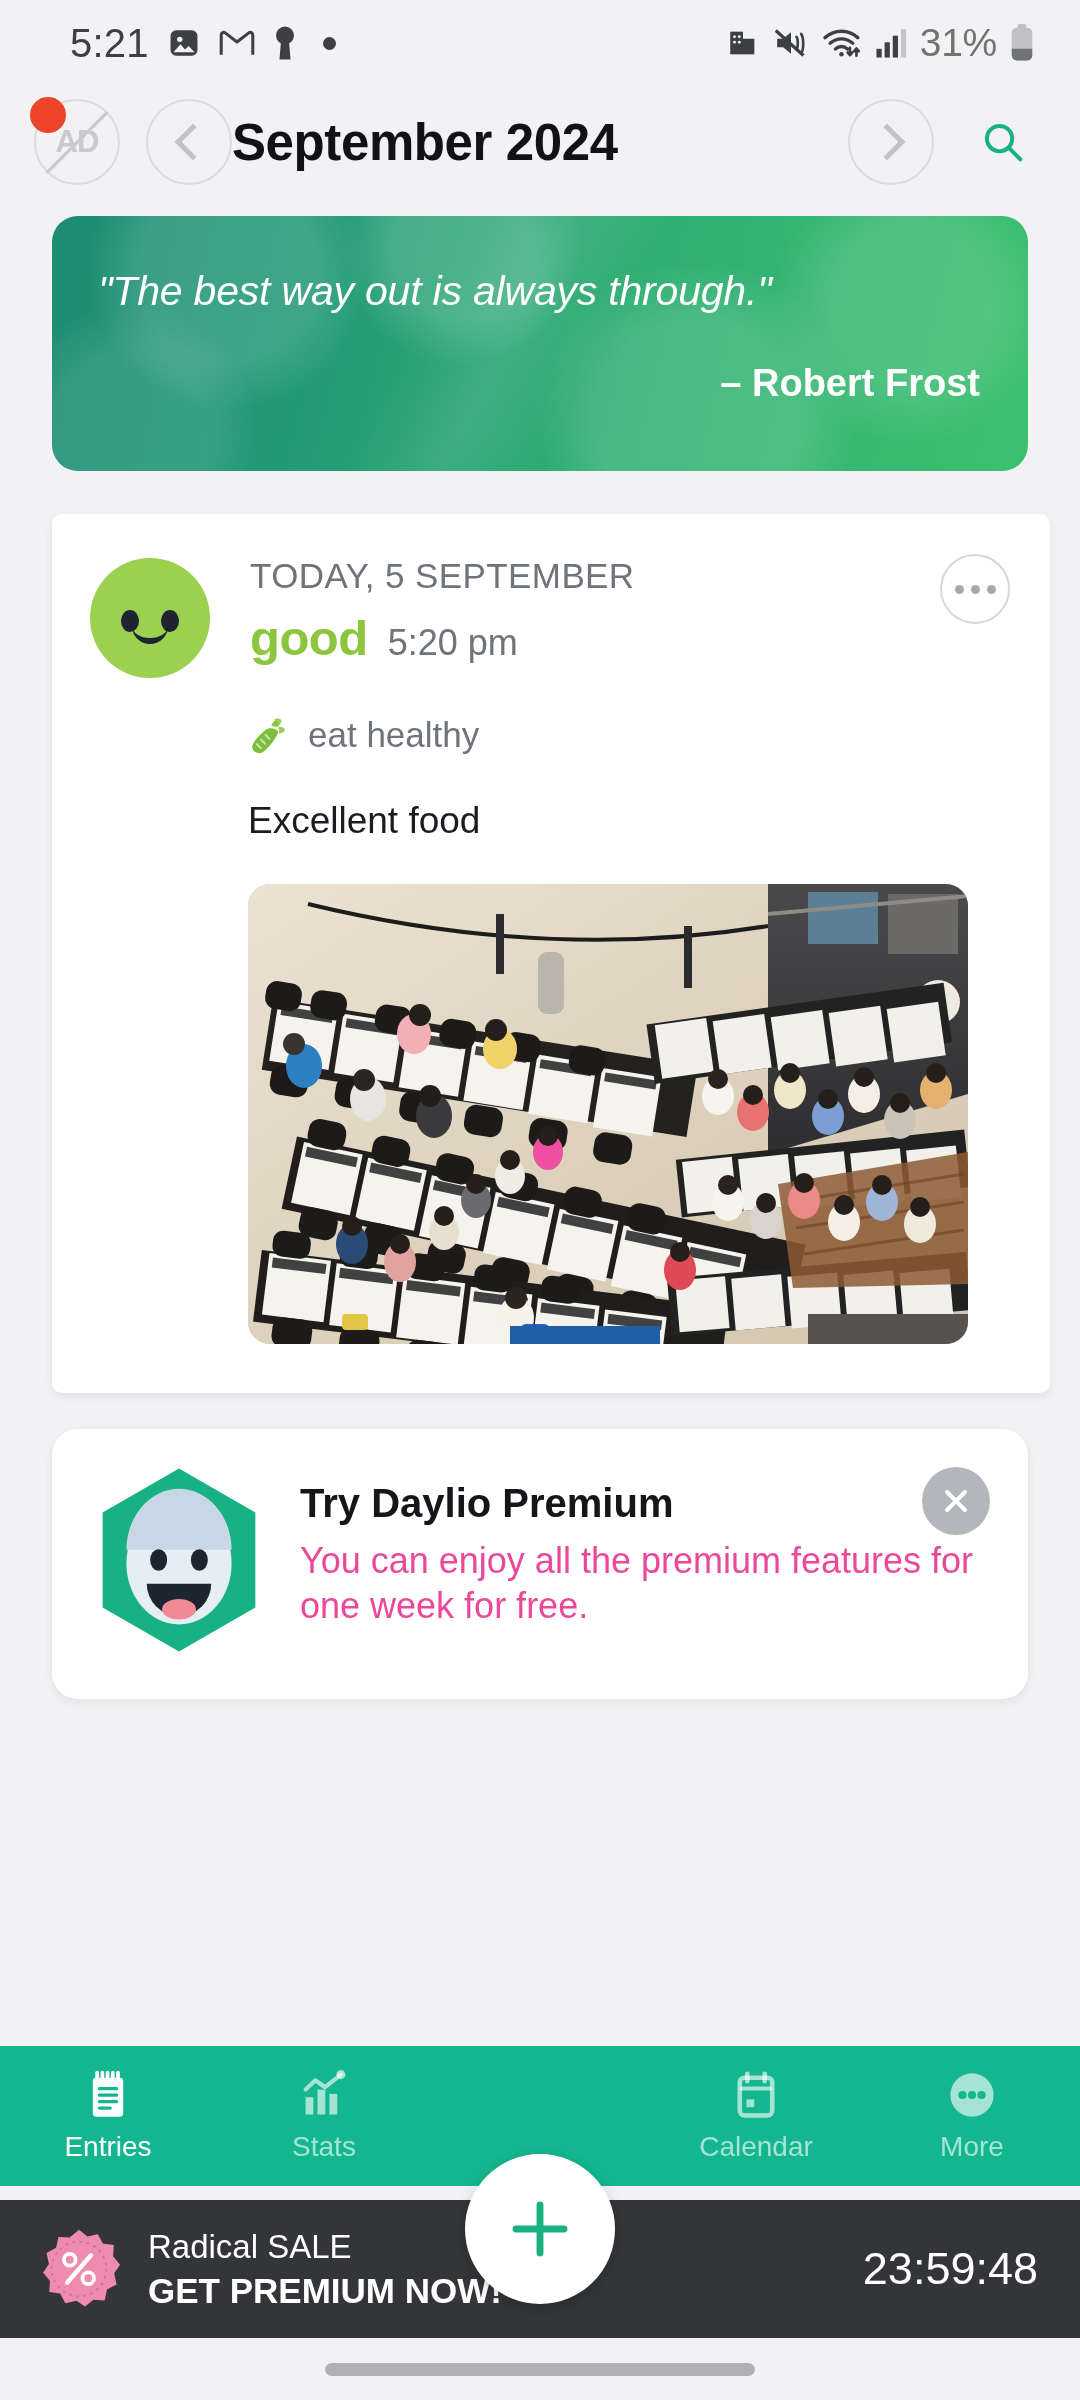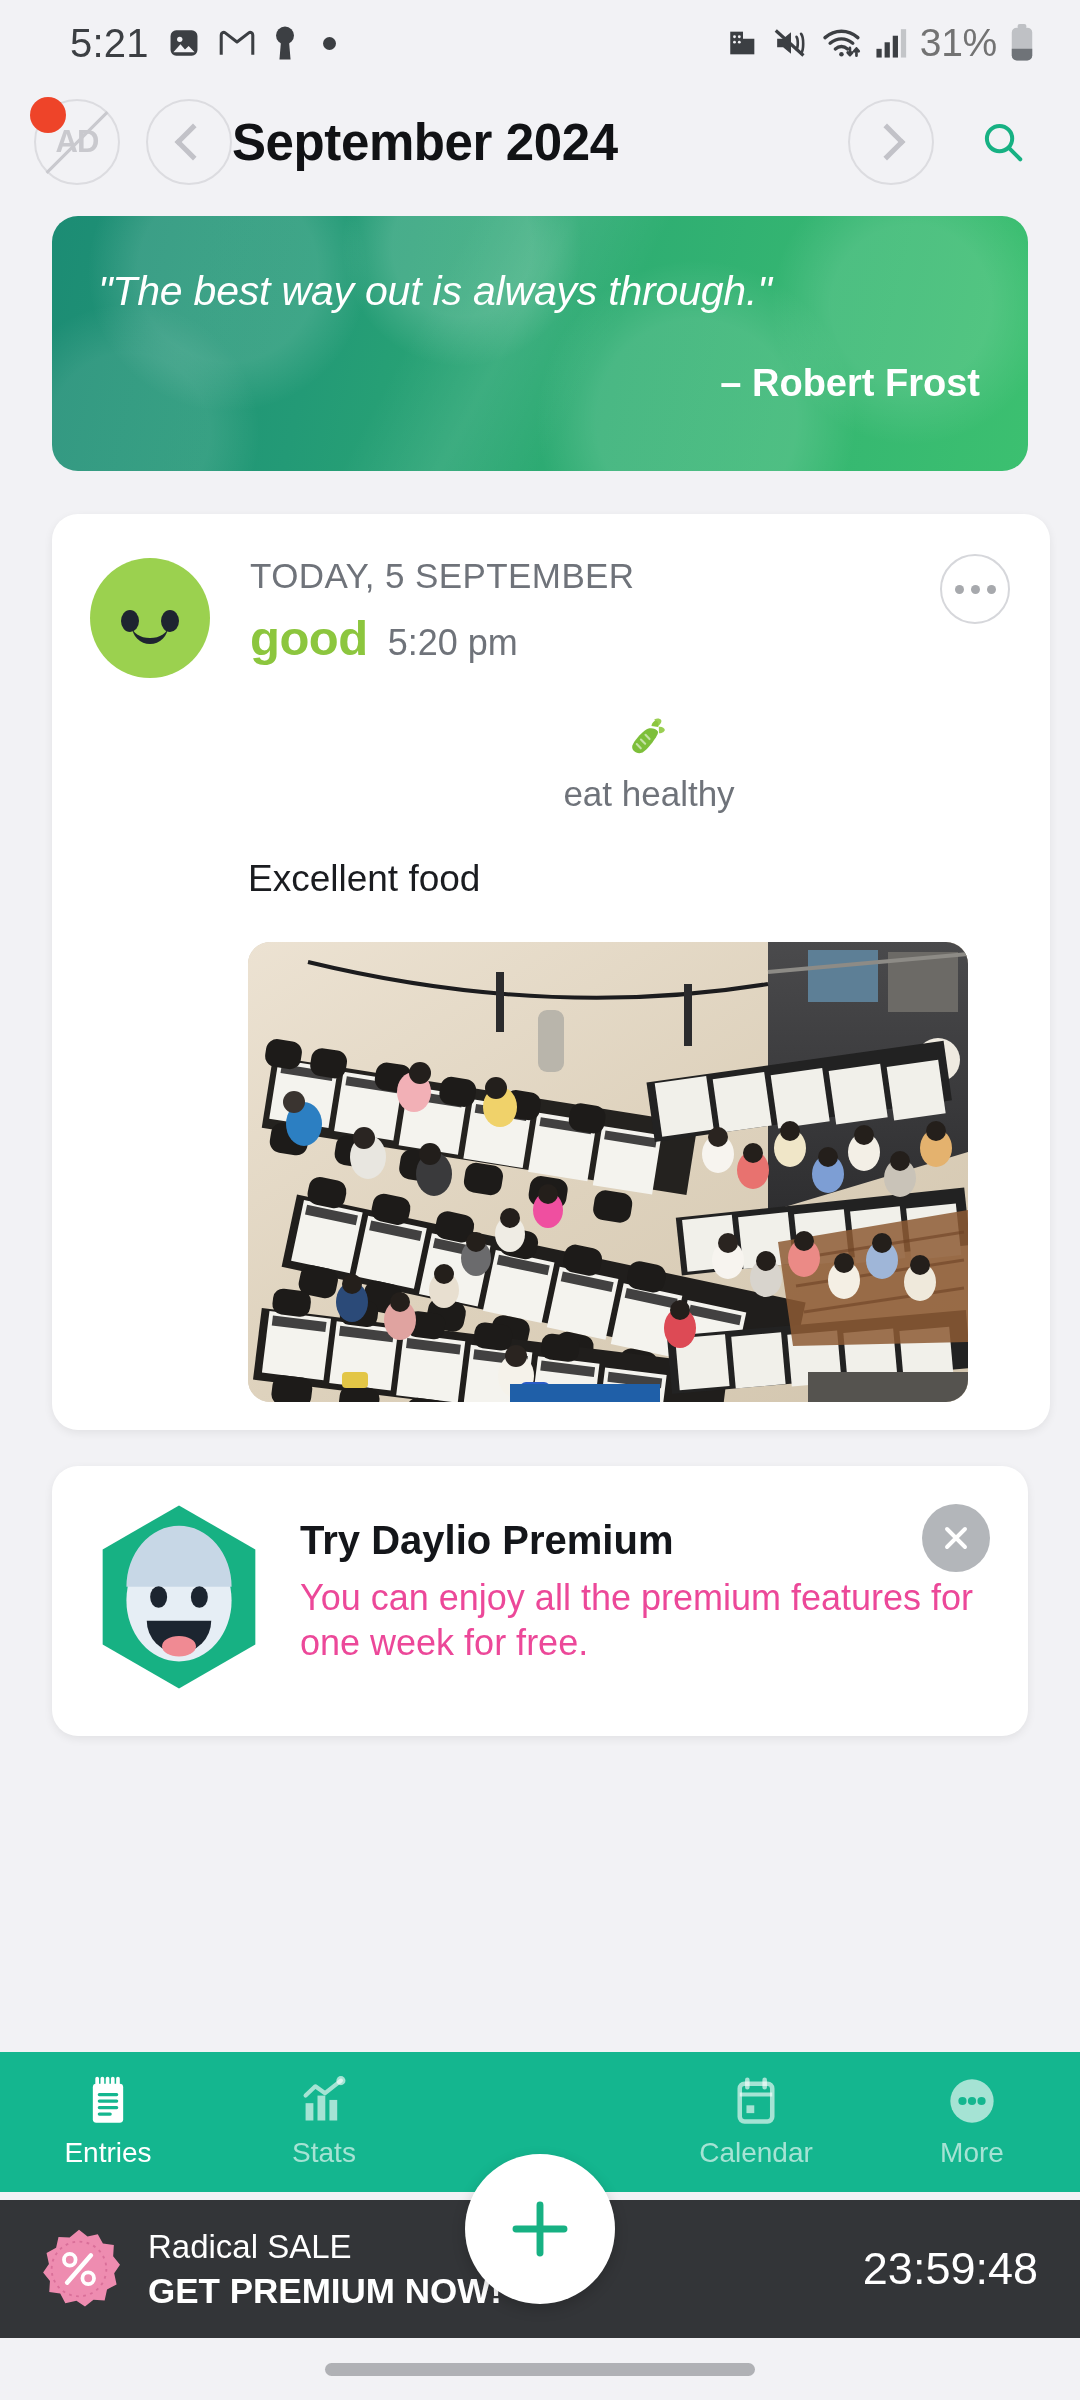--- a/index.html
+++ b/index.html
@@ -87,23 +87,23 @@
   .quote-author{
     margin-top:47px; text-align:right;
     font-size:38px; font-weight:700; color:#fff;
     padding-right:2px;
   }
 
   
   .entry-card{
     margin:43px 30px 0 52px;
     background:#fff;
-    border-radius:26px;
+    border-radius:10px;
     box-shadow:0 3px 10px rgba(0,0,0,.07);
-    padding:34px 0 28px 0;
+    padding:34px 0 49px 0;
     position:relative;
   }
   .entry-head{ display:flex; padding:0 40px 0 38px; }
   .mood-face{
     width:120px;height:120px;border-radius:50%;
     background:#9BD14F; flex:0 0 auto; position:relative;
     margin-top:10px;
   }
   .eye{ position:absolute; width:18px;height:22px;border-radius:50%;background:#1e2430; top:52px;}
   .eye.l{ left:31px;} .eye.r{ right:31px;}
@@ -121,21 +121,21 @@
   .mood-name{ font-size:49px; font-weight:700; color:#8CC63E; letter-spacing:-.5px;}
   .mood-time{ font-size:36px; color:#6f737a; }
   .dots-btn{
     width:70px;height:70px;border-radius:50%;
     border:2px solid #d6d7db;
     display:flex;align-items:center;justify-content:center;gap:7px;
     flex:0 0 auto; margin-top:6px;
   }
   .dots-btn i{ width:9px;height:9px;border-radius:50%;background:#a7a9ad;display:block;}
 
-  .tag-row{ display:flex; align-items:center; gap:18px; padding:36px 0 0 196px;flex-direction:column;}
+  .tag-row{ display:flex; align-items:center; gap:18px; padding:36px 0 0 196px;}
   .tag-label{ font-size:35px; color:#6f737a; }
 
   .note-text{ padding:44px 0 0 196px; font-size:37px; color:#1a1c20;}
 
   .photo{
     margin:42px 0 0 196px;
     width:720px; height:460px;
     border-radius:22px;
     overflow:hidden; position:relative;
     background:#d8cdbd;
@@ -158,21 +158,21 @@
   .prem-sub{ font-size:36px; color:#ec4899; line-height:1.25; margin-top:12px;}
   .close-btn{
     position:absolute; right:38px; top:38px;
     width:68px;height:68px;border-radius:50%;
     background:#b3b6ba;
     display:flex;align-items:center;justify-content:center;
   }
 
   
   .bottomnav{
-    position:absolute; left:0; bottom:208px; width:100%;
+    position:absolute; left:0; bottom:214px; width:100%;
     height:140px; background:#14b68f;
     display:flex; align-items:center;
     z-index:12;
   }
   .navitem{
     flex:1; display:flex; flex-direction:column; align-items:center; gap:10px;
     color:rgba(255,255,255,.62);
   }
   .navitem.active{ color:#ffffff; }
   .navlabel{ font-size:28px; }

